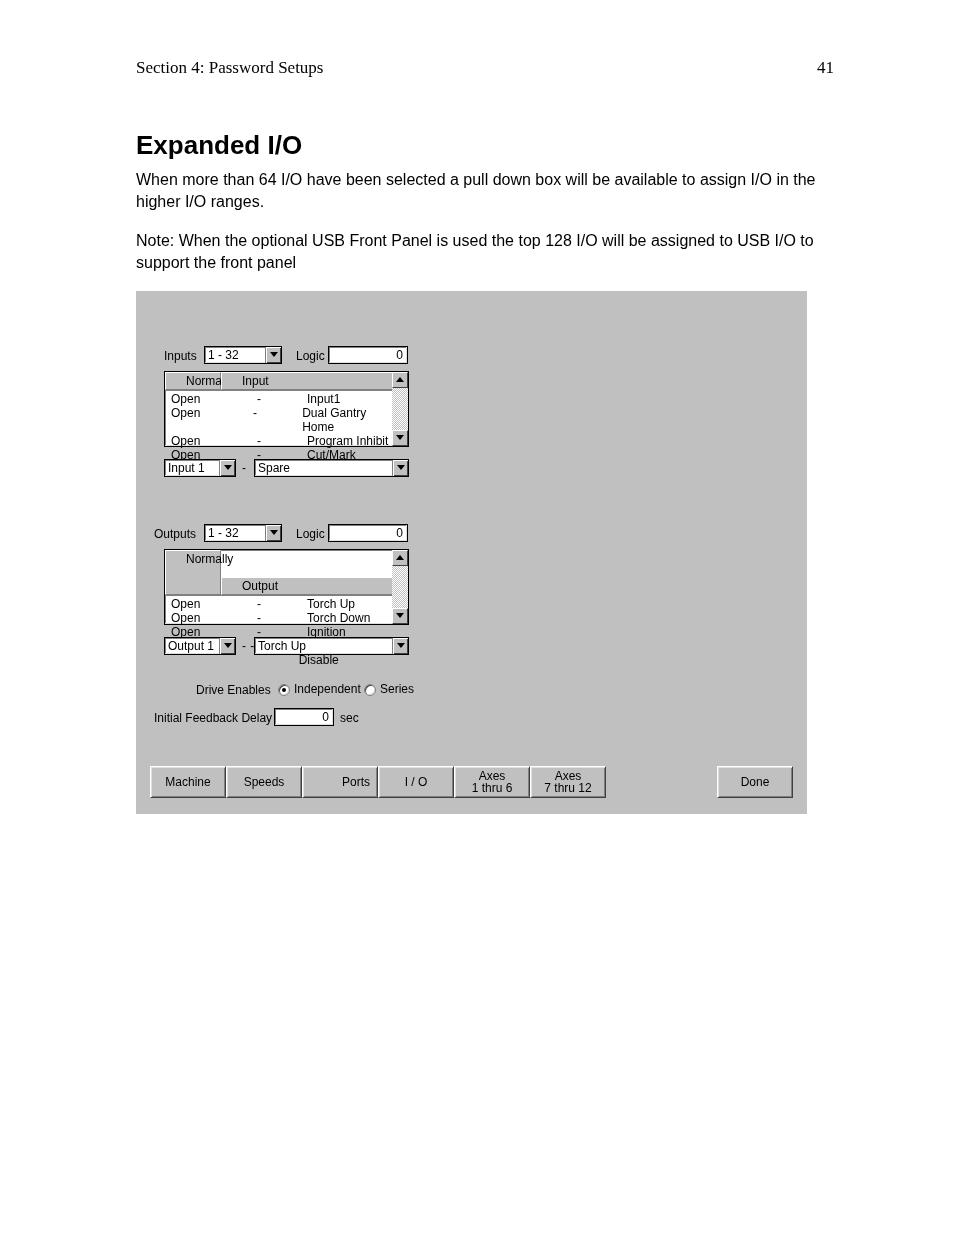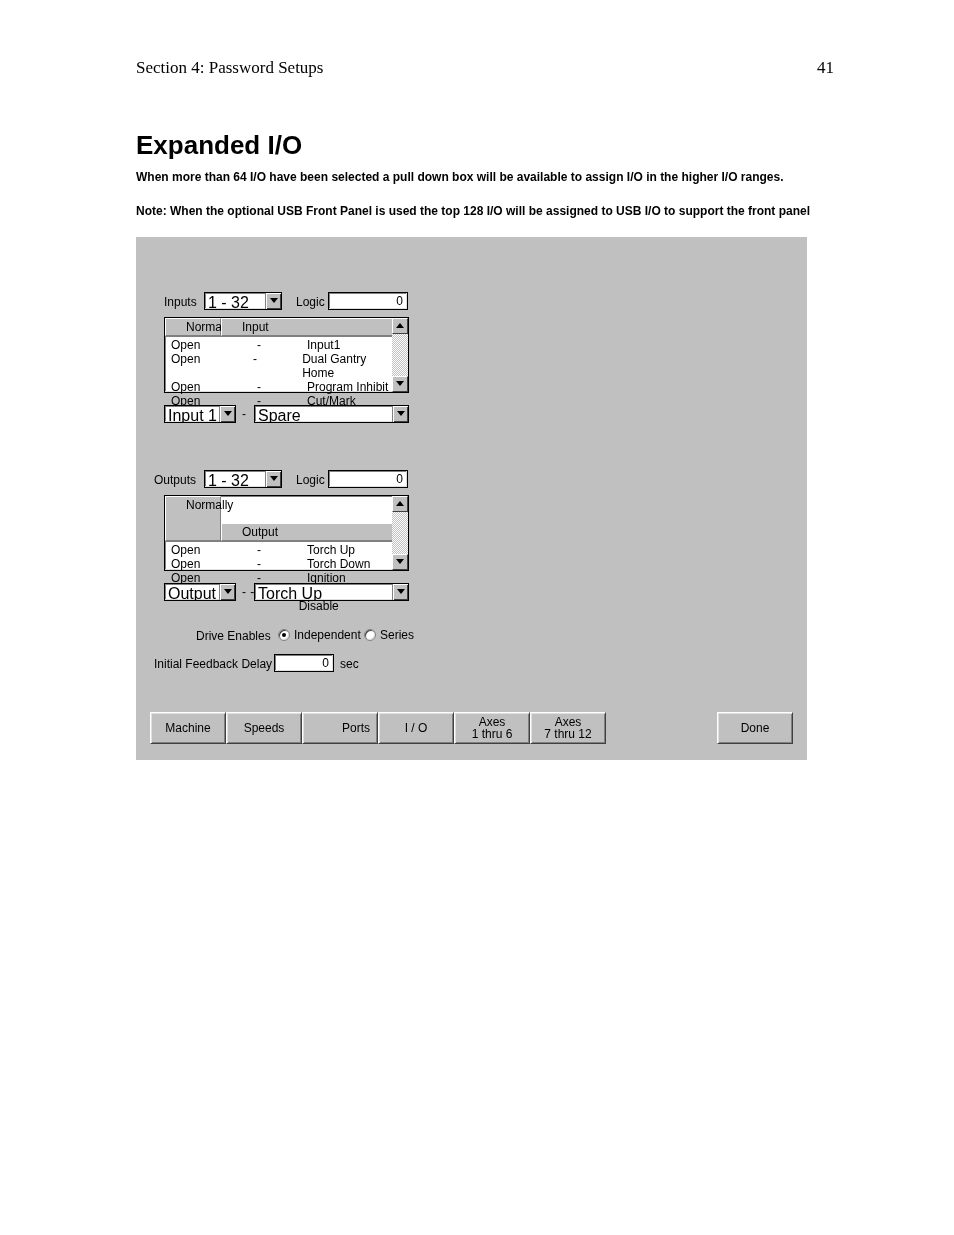--- a/index.html
+++ b/index.html
@@ -22,24 +22,23 @@
     margin-bottom: 52px;
   }
   h1.heading {
     font-family: Arial, Helvetica, sans-serif;
     font-weight: bold;
     font-size: 26px;
     margin: 0 0 8px 0;
   }
   p.body {
     font-family: Arial, Helvetica, sans-serif;
-    font-size: 12px;
+    font-size: 16px;
     line-height: 1.35;
     margin: 0 0 18px 0;
-    font-weight: bold;
   }
   
   .panel {
     background: #c0c0c0;  
     width: 671px;
     height: 523px;
     position: relative;
     font-family: "MS Sans Serif", Tahoma, Arial, sans-serif;
     font-size: 12px;
     color: #000;
@@ -51,21 +50,21 @@
     position:absolute;
     display:flex;
     height:18px;
     background:#fff;
     border:1px solid #000;
     box-shadow: inset -1px -1px 0 #dfdfdf, inset 1px 1px 0 #808080;
   }
   .dd .dd-text {
     flex:1;
     padding: 1px 3px;
-    font-size:16px;
+    font-size:12px;
     white-space:nowrap;
     overflow:hidden;
   }
   .dd .dd-btn {
     width:16px;
     background:#c0c0c0;
     border-left:1px solid #808080;
     box-shadow: inset 1px 1px 0 #fff, inset -1px -1px 0 #404040;
     display:flex; align-items:center; justify-content:center;
   }
@@ -123,21 +122,21 @@
   }
   .sb-track {
     position:absolute;
     left:0; right:0;
     background: repeating-conic-gradient(#c0c0c0 0 25%, #fff 0 50%) 0 0/2px 2px;
   }
   
   .radio {
     position:absolute;
     display:flex;
-    align-items:center;
+    align-items:flex-end;
     gap:4px;
     font-size:12px;
   }
   .radio .dot {
     width:12px; height:12px; border-radius:50%;
     background:#fff;
     border:1px solid #808080;
     box-shadow: inset 1px 1px 0 #404040, inset -1px -1px 0 #dfdfdf;
     display:flex; align-items:center; justify-content:center;
   }

